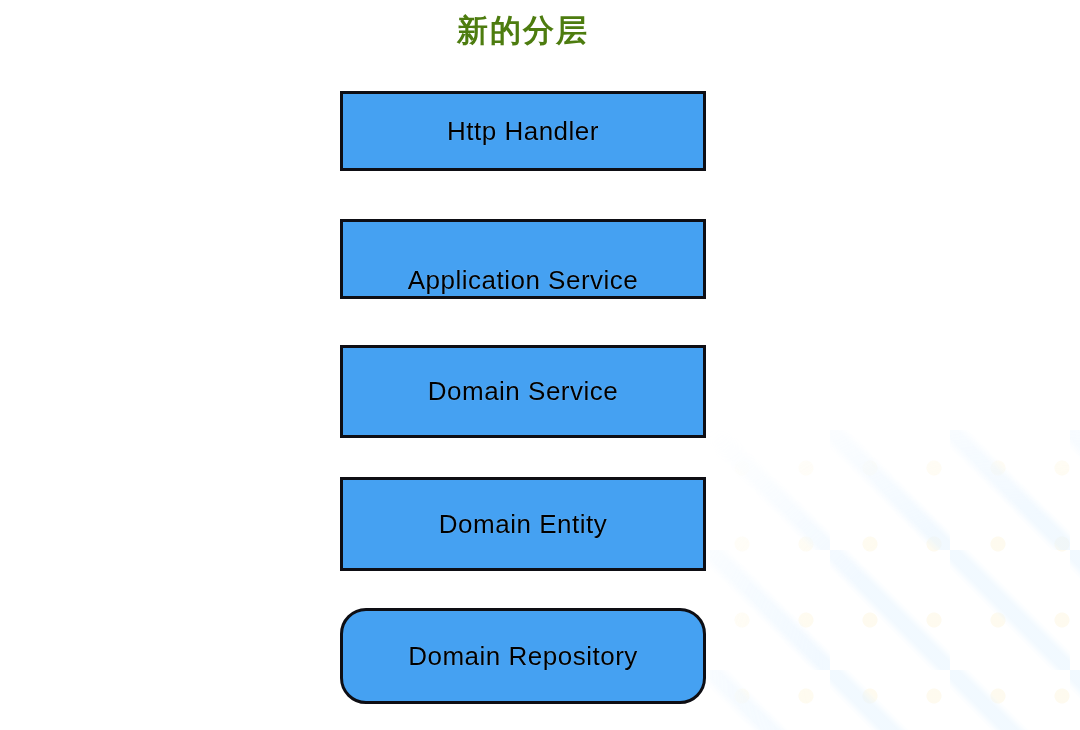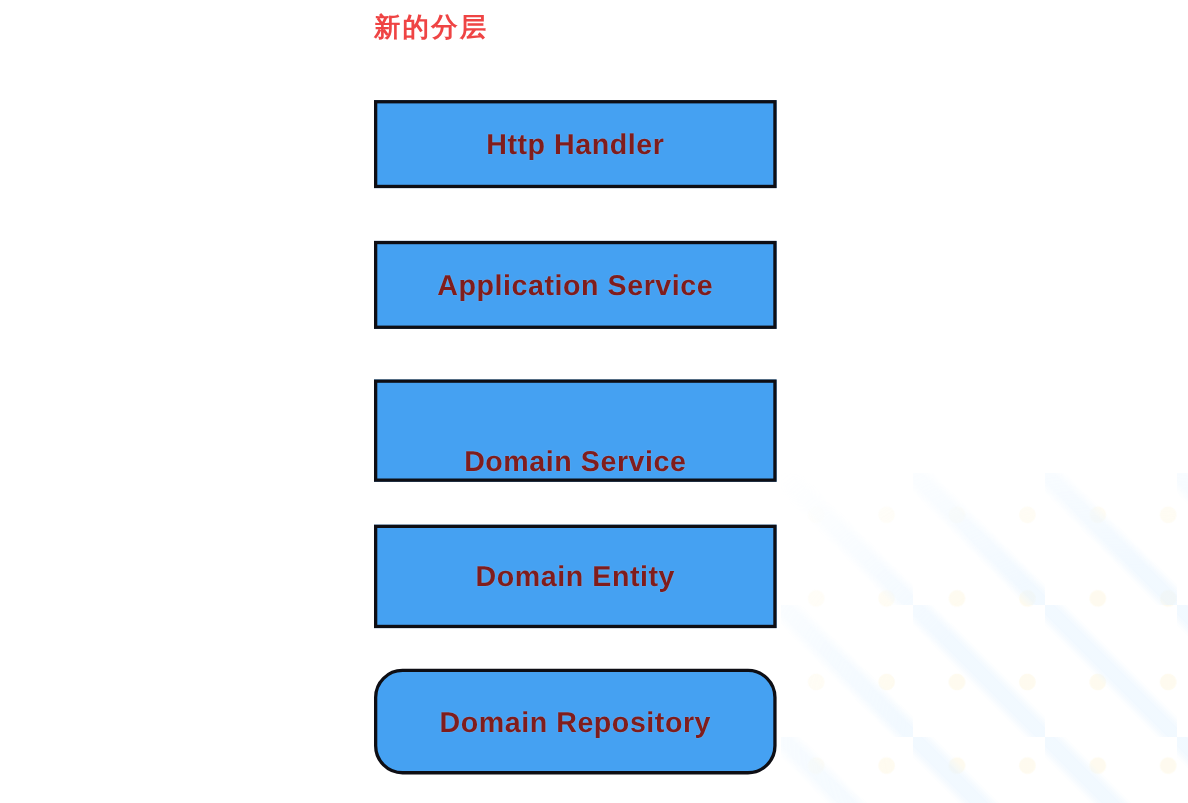--- a/index.html
+++ b/index.html
@@ -13,49 +13,49 @@
     height: 730px;
     background: #ffffff;
     overflow: hidden;
     font-family: "Liberation Sans", sans-serif;
   }
   .diagram-title {
     position: absolute;
     left: 340px;
     width: 366px;
     top: 12px;
-    text-align: left;
-    font-size: 24px;
+    text-align: center;
+    font-size: 31px;
     font-weight: 700;
-    color: #ef4444;
+    color: #4d7c0f;
     letter-spacing: 2px;
     line-height: 1.2;
   }
   .layer-box {
     position: absolute;
     left: 340px;
     width: 366px;
     background: #45a1f2;
     border: 3px solid #0e0e14;
     box-sizing: border-box;
     display: flex;
     align-items: center;
     justify-content: center;
   }
   .layer-label {
-    color: #7f1d1d;
+    color: #000000;
     font-size: 26px;
-    font-weight: 700;
+    font-weight: 400;
     letter-spacing: 0.5px;
     text-shadow: 0 0 1px rgba(255,255,255,0.4);
     white-space: nowrap;
   }
   .box-1 { top: 91px;  height: 80px; }
-  .box-2 { top: 219px; height: 80px; }
-  .box-3 { top: 345px; height: 93px; align-items: flex-end; }
+  .box-2 { top: 219px; height: 80px; align-items: flex-end; }
+  .box-3 { top: 345px; height: 93px; }
   .box-4 { top: 477px; height: 94px; text-align: center; }
   .box-5 { top: 608px; height: 96px; border-radius: 26px; }
   .watermark {
     position: absolute;
     right: 0;
     bottom: 0;
     width: 370px;
     height: 300px;
     background-image:
       linear-gradient(45deg, transparent 42%, rgba(205,232,255,0.55) 47%, rgba(205,232,255,0.55) 53%, transparent 58%),

